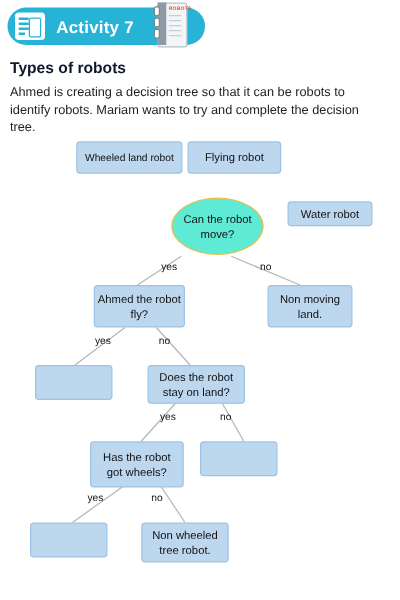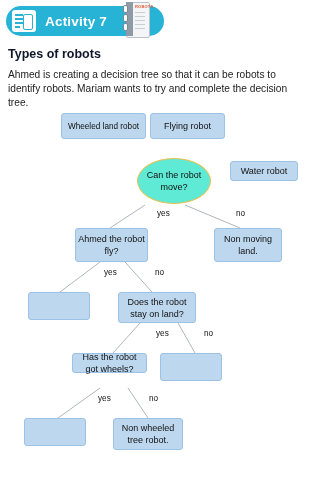--- a/index.html
+++ b/index.html
@@ -149,21 +149,20 @@
     text-align: center;
     font-size: 9px;
     color: #111111;
     line-height: 12px;
     box-sizing: border-box;
   }
   .edge-label {
     position: absolute;
     font-size: 8.2px;
     color: #111111;
-    margin-left: 28px;
   }
   svg.connectors {
     position: absolute;
     left: 0; top: 0;
     width: 313px; height: 480px;
     pointer-events: none;
   }
   
   .footer {
     position: absolute;
@@ -276,21 +275,21 @@
   <div class="node" style="left:28px; top:292px; width:62px; height:28px;">
     <span></span>
   </div>
   <div class="node big" style="left:118px; top:292px; width:78px; height:31px;">
     <span>Does the robot stay on land?</span>
   </div>
 
   <div class="edge-label" style="left:128px; top:329px;">yes</div>
   <div class="edge-label" style="left:176px; top:329px;">no</div>
 
-  <div class="node big" style="left:72px; top:353px; width:75px; height:20px;">
+  <div class="node big" style="left:72px; top:353px; width:75px; height:37px;">
     <span>Has the robot got wheels?</span>
   </div>
   <div class="node" style="left:160px; top:353px; width:62px; height:28px;">
     <span></span>
   </div>
 
   <div class="edge-label" style="left:70px; top:394px;">yes</div>
   <div class="edge-label" style="left:121px; top:394px;">no</div>
 
   <div class="node" style="left:24px; top:418px; width:62px; height:28px;">

